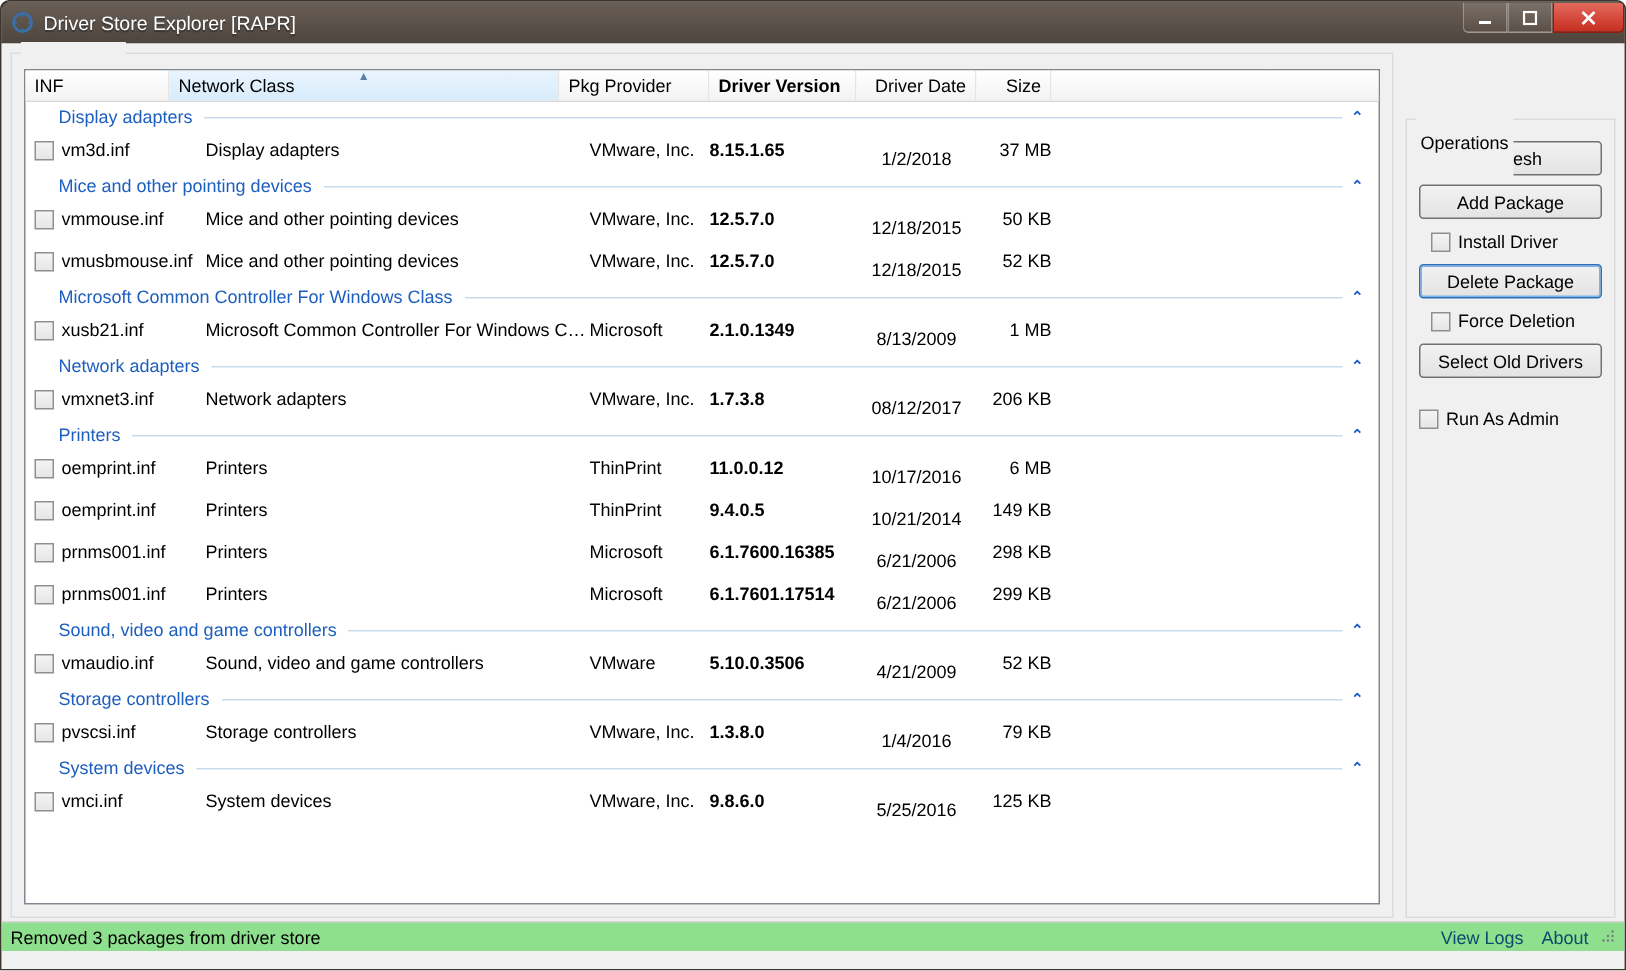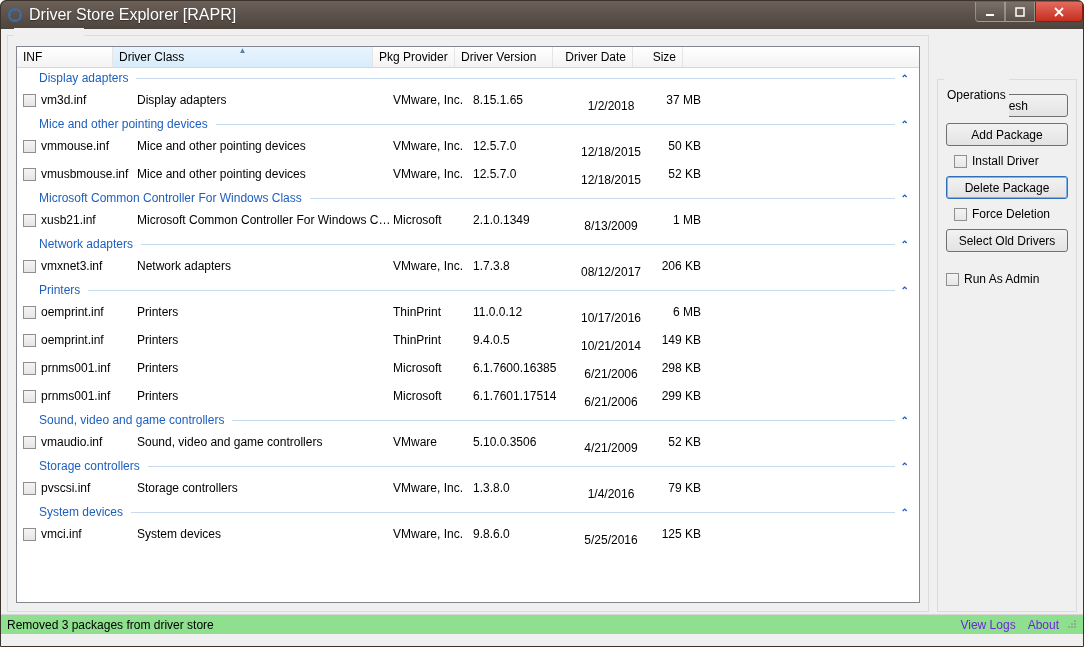--- a/index.html
+++ b/index.html
@@ -11,21 +11,21 @@
     position:relative; overflow:hidden;
     box-shadow:0 0 0 1px rgba(0,0,0,.4) inset;
   }
   .titlebar {
     height:28px; display:flex; align-items:center;
     background:linear-gradient(to bottom,#6a6058,#4d443d);
     border-radius:6px 6px 0 0;
     padding:0 0 0 6px;
   }
   .titlebar-icon { width:16px; height:16px; margin-right:6px; }
-  .titlebar-title { color:#fff; font-size:16px; flex:1; text-shadow:0 1px 1px rgba(0,0,0,.4); }
+  .titlebar-title { color:#fff; font-size:13px; flex:1; text-shadow:0 1px 1px rgba(0,0,0,.4); }
   .winbtns { display:flex; height:20px; margin-top:-6px; }
   .winbtn {
     width:30px; height:20px; margin-left:0;
     display:flex; align-items:center; justify-content:center;
     border:1px solid rgba(255,255,255,.3); border-top:none;
     background:linear-gradient(to bottom,#7a7068,#5a5048);
     color:#fff;
   }
   .winbtn.min   { border-radius:0 0 0 4px; }
   .winbtn.close { width:48px; border-radius:0 0 4px 0;
@@ -51,22 +51,22 @@
     border:1px solid #828790; background:#fff; flex:1; overflow:auto;
     position:relative;
   }
   .cols { display:flex; border-bottom:1px solid #d6d6d6; position:sticky; top:0; background:#fff; }
   .col  { padding:3px 6px; border-right:1px solid #e5e5e5; background:linear-gradient(to bottom,#fff,#f3f3f3);
           white-space:nowrap; font-size:12px; cursor:default; position:relative; }
   .col.sorted { background:linear-gradient(to bottom,#e9f4fe,#d8ecfb); }
   .sort-arrow { position:absolute; top:-1px; left:50%; transform:translateX(-50%); color:#5a7fa6; font-size:8px; }
   .c-inf   { width:96px; }
   .c-class { width:260px; }
-  .c-prov  { width:82px;  }
-  .c-ver   { width:98px;  }
+  .c-prov  { width:100px;  }
+  .c-ver   { width:98px;font-weight:bold;  }
   .c-date  { width:80px; text-align:right; }
   .c-size  { width:50px; text-align:right; }
   .grouphdr {
     display:flex; align-items:center; color:#1d5fbf; padding:3px 6px 1px 22px;
     position:relative;
   }
   .grouphdr .line { flex:1; height:1px; background:#c8dbee; margin:0 6px 0 8px; }
   .grouphdr .chev { color:#1d5fbf; font-size:10px; font-weight:bold; padding-right:4px; }
   .row { display:flex; align-items:center; padding:1px 6px 1px 6px; }
   .row .chk { width:13px; height:13px; border:1px solid #8f8f8f; margin-right:5px;
@@ -89,21 +89,21 @@
   .btn.default { border-color:#2f6fb7; box-shadow:0 0 0 1px #7eb4ea inset; }
   .chkline { display:flex; align-items:center; gap:5px; padding:2px 0 2px 8px; }
   .chkline .box { width:13px; height:13px; border:1px solid #8f8f8f;
                   background:linear-gradient(to bottom,#f4f4f4,#e6e6e6); }
   .statusbar {
     height:20px; display:flex; align-items:center;
     background:#8ee08e; border-top:1px solid #d6d6d6;
     padding:0 4px; margin:2px -6px 12px -6px;
   }
   .statusbar .msg { flex:1; padding-left:2px; }
-  .statusbar .link { padding:0 6px; color:#6d28d9; }
+  .statusbar .link { padding:0 6px; color:#0c4a6e; }
   .grip { width:14px; display:flex; align-items:flex-end; justify-content:flex-end; padding:0 2px 2px 0; color:#7a7a7a; }
 </style>
 </head>
 <body>
 
 <div class="window">
 
   <div class="titlebar">
     <span class="titlebar-icon">
       <svg viewBox="0 0 16 16" width="16" height="16">
@@ -136,21 +136,21 @@
 
       <div class="groupbox left">
         <span class="legend">Driver Store</span>
 
         <div class="listview">
 
           <div class="cols">
             <div class="col c-inf">INF</div>
             <div class="col c-class sorted">
               <span class="sort-arrow">▲</span>
-              <span>Driver Class</span>
+              <span>Network Class</span>
             </div>
             <div class="col c-prov">Pkg Provider</div>
             <div class="col c-ver">Driver Version</div>
             <div class="col c-date">Driver Date</div>
             <div class="col c-size">Size</div>
             <div class="col" style="flex:1;border-right:none;"></div>
           </div>
 
           <div id="list-body">
               <div class="grouphdr">

